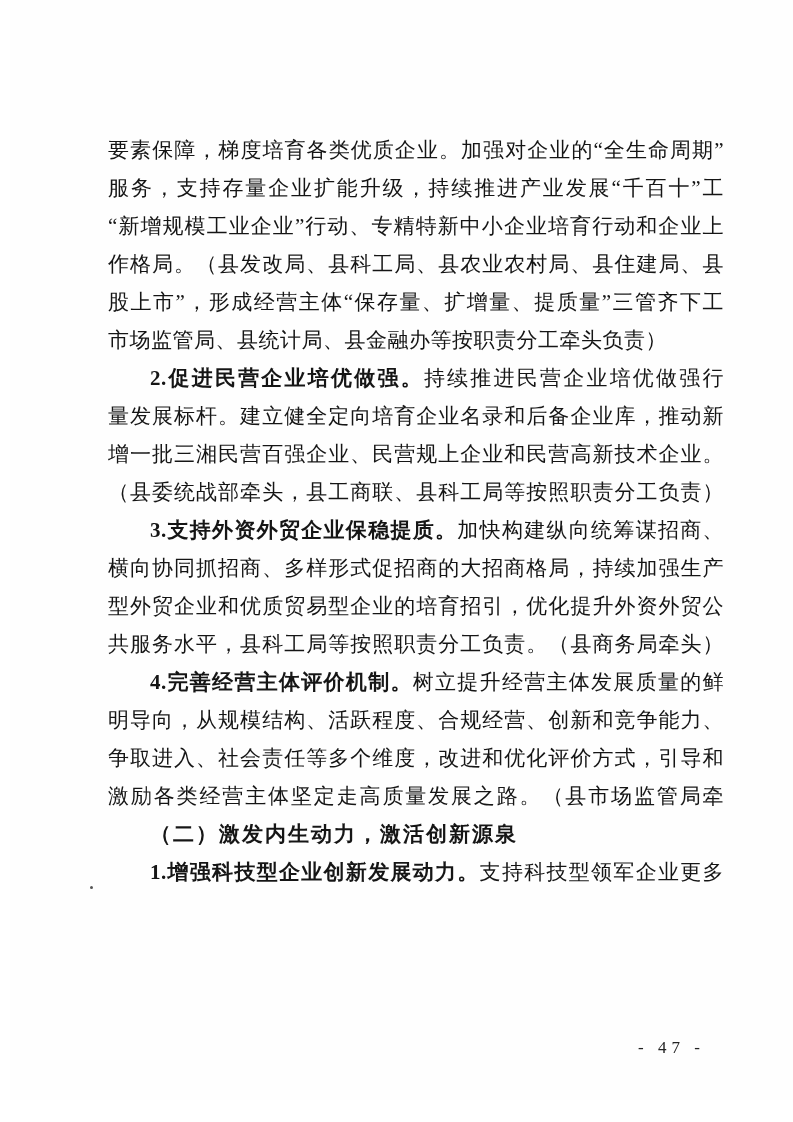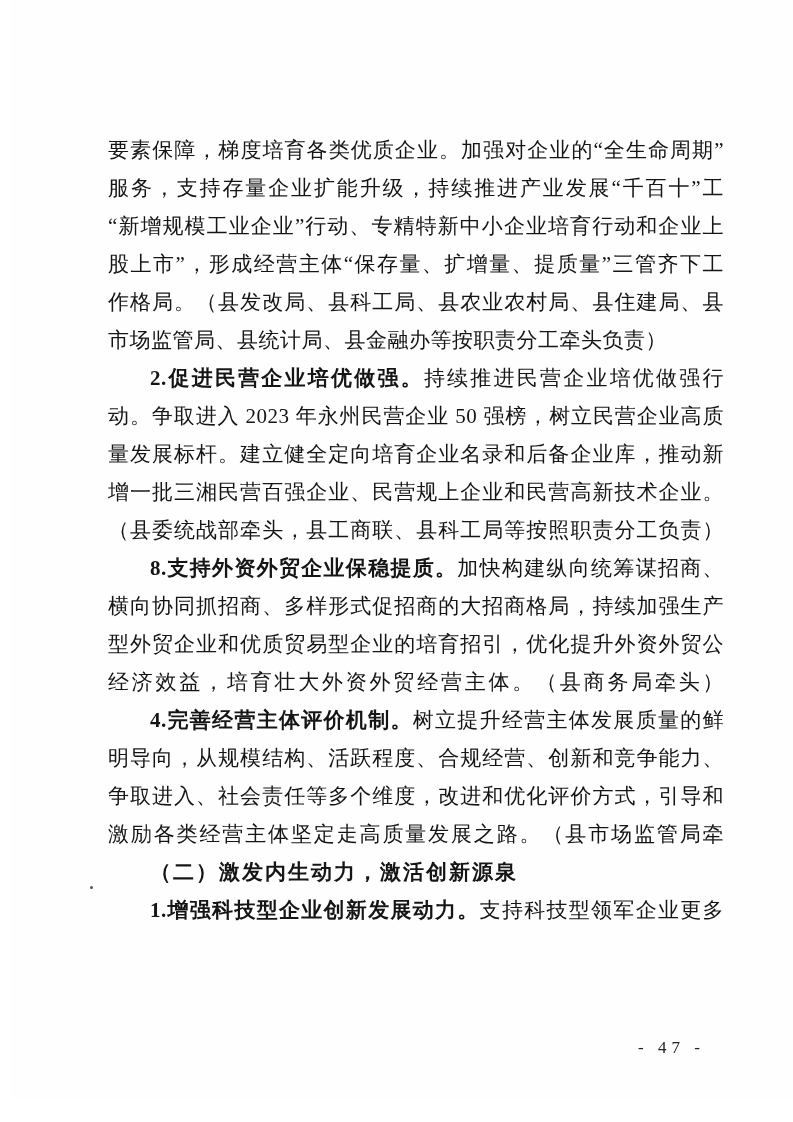--- a/index.html
+++ b/index.html
@@ -64,32 +64,31 @@
   }
 </style>
 </head>
 <body>
 
 <div id="page">
   <div id="text-block">
       <div class="line j"><span class="seg">要素保障，梯度培育各类优质企业。加强对企业的“全生命周期”</span></div>
       <div class="line j"><span class="seg">服务，支持存量企业扩能升级，持续推进产业发展“千百十”工程、</span></div>
       <div class="line j"><span class="seg">“新增规模工业企业”行动、专精特新中小企业培育行动和企业上</span></div>
+      <div class="line j"><span class="seg">作格局。（县发改局、县科工局、县农业农村局、县住建局、县</span></div>
       <div class="line j"><span class="seg">股上市”，形成经营主体“保存量、扩增量、提质量”三管齐下工</span></div>
-      <div class="line j"><span class="seg">作格局。（县发改局、县科工局、县农业农村局、县住建局、县</span></div>
       <div class="line"><span class="seg">市场监管局、县统计局、县金融办等按职责分工牵头负责）</span></div>
       <div class="line j ind"><span class="seg b">2.促进民营企业培优做强。</span><span class="seg">持续推进民营企业培优做强行</span></div>
-      <div class="line j"><span class="seg">动。争取进入 2023 年永州民营企业 50 强榜，树立民营企业高质</span></div>
       <div class="line j"><span class="seg">量发展标杆。建立健全定向培育企业名录和后备企业库，推动新</span></div>
       <div class="line j"><span class="seg">增一批三湘民营百强企业、民营规上企业和民营高新技术企业。</span></div>
       <div class="line j"><span class="seg">（县委统战部牵头，县工商联、县科工局等按照职责分工负责）</span></div>
-      <div class="line j ind"><span class="seg b">8.支持外资外贸企业保稳提质。</span><span class="seg">加快构建纵向统筹谋招商、</span></div>
+      <div class="line j ind"><span class="seg b">3.支持外资外贸企业保稳提质。</span><span class="seg">加快构建纵向统筹谋招商、</span></div>
       <div class="line j"><span class="seg">横向协同抓招商、多样形式促招商的大招商格局，持续加强生产</span></div>
       <div class="line j"><span class="seg">型外贸企业和优质贸易型企业的培育招引，优化提升外资外贸公</span></div>
-      <div class="line j"><span class="seg">经济效益，培育壮大外资外贸经营主体。（县商务局牵头）</span></div>
+      <div class="line j"><span class="seg">共服务水平，县科工局等按照职责分工负责。（县商务局牵头）</span></div>
       <div class="line j ind"><span class="seg b">4.完善经营主体评价机制。</span><span class="seg">树立提升经营主体发展质量的鲜</span></div>
       <div class="line j"><span class="seg">明导向，从规模结构、活跃程度、合规经营、创新和竞争能力、</span></div>
       <div class="line j"><span class="seg">争取进入、社会责任等多个维度，改进和优化评价方式，引导和</span></div>
       <div class="line j"><span class="seg">激励各类经营主体坚定走高质量发展之路。（县市场监管局牵头）</span></div>
       <div class="line ind head"><span class="seg b">（二）激发内生动力，激活创新源泉</span></div>
       <div class="line j ind"><span class="seg b">1.增强科技型企业创新发展动力。</span><span class="seg">支持科技型领军企业更多</span></div>
     </div>
   <div id="scan-speck"></div>
   <div id="page-number">- 47 -</div>
 </div>

